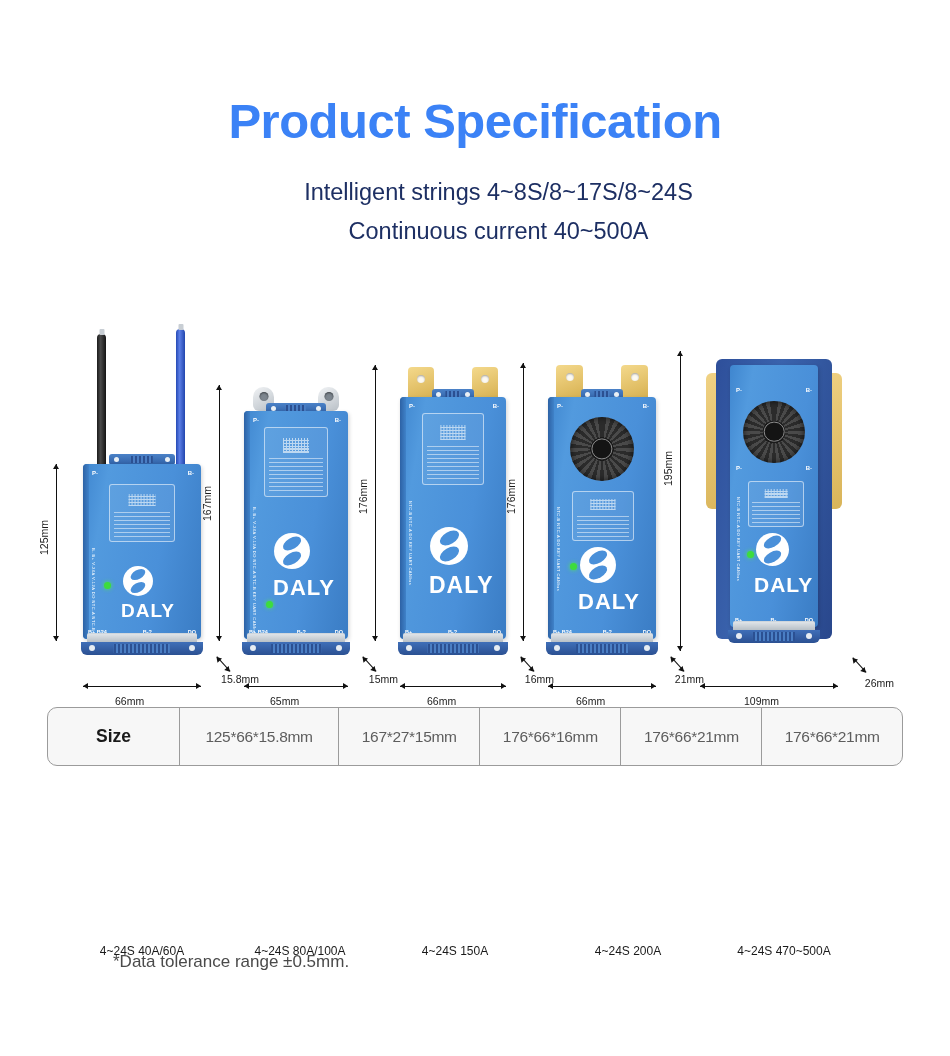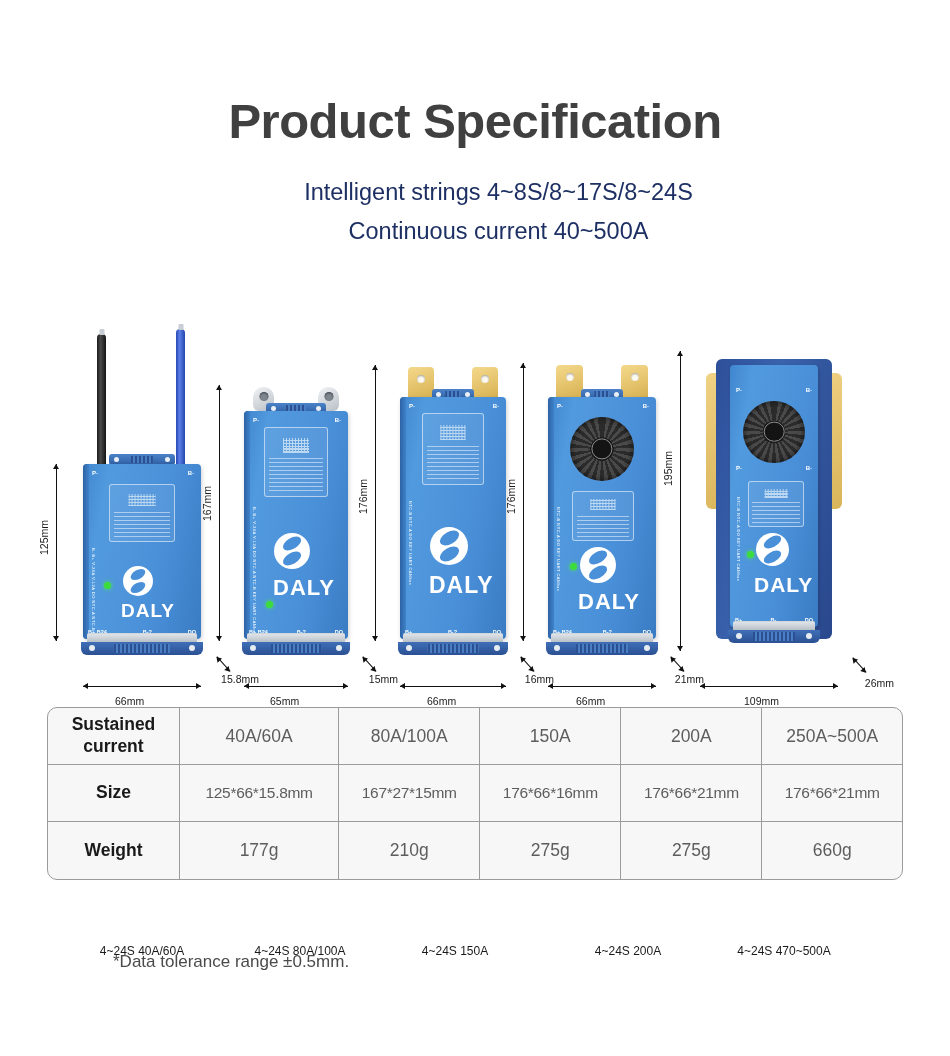--- a/index.html
+++ b/index.html
@@ -9,21 +9,21 @@
     font-family: "Liberation Sans", sans-serif;
     overflow: hidden;
     position: relative;
   }
 
   
   .header { text-align: center; padding-top: 96px; }
   .title {
     font-size: 49px;
     font-weight: bold;
-    color: #404040;
+    color: #3b82f6;
     letter-spacing: -0.5px;
     line-height: 1.05;
   }
   .subtitle {
     margin-top: 26px;
     font-size: 23.5px;
     color: #1d2f63;
     line-height: 1.62;
     font-weight: 400;
     margin-left: 47px;
@@ -537,42 +537,23 @@
     <div class="dim" style="left:44px; bottom:-68px;">109mm</div>
     <div class="arrow-d" style="right:-12px; bottom:-36px;"></div>
     <div class="dim" style="right:-46px; bottom:-50px;">26mm</div>
   </div>
   <div class="caption" style="left:784px;">4~24S 470~500A</div>
 </div>
 
 <table class="spec-table">
   <tbody>
     <tr>
-      <td class="rowhead">
-        <div>Sustained</div>
-        <div>current</div>
-      </td>
-      <td>40A/60A</td>
-      <td>80A/100A</td>
-      <td>150A</td>
-      <td>200A</td>
-      <td>250A~500A</td>
-    </tr>
-    <tr>
       <td class="rowhead">Size</td>
       <td class="sizecell">125*66*15.8mm</td>
       <td class="sizecell">167*27*15mm</td>
       <td class="sizecell">176*66*16mm</td>
       <td class="sizecell">176*66*21mm</td>
       <td class="sizecell">176*66*21mm</td>
     </tr>
-    <tr>
-      <td class="rowhead">Weight</td>
-      <td>177g</td>
-      <td>210g</td>
-      <td>275g</td>
-      <td>275g</td>
-      <td>660g</td>
-    </tr>
   </tbody>
 </table>
 
 <div class="footnote">*Data tolerance range ±0.5mm.</div>
 
 </body></html>

